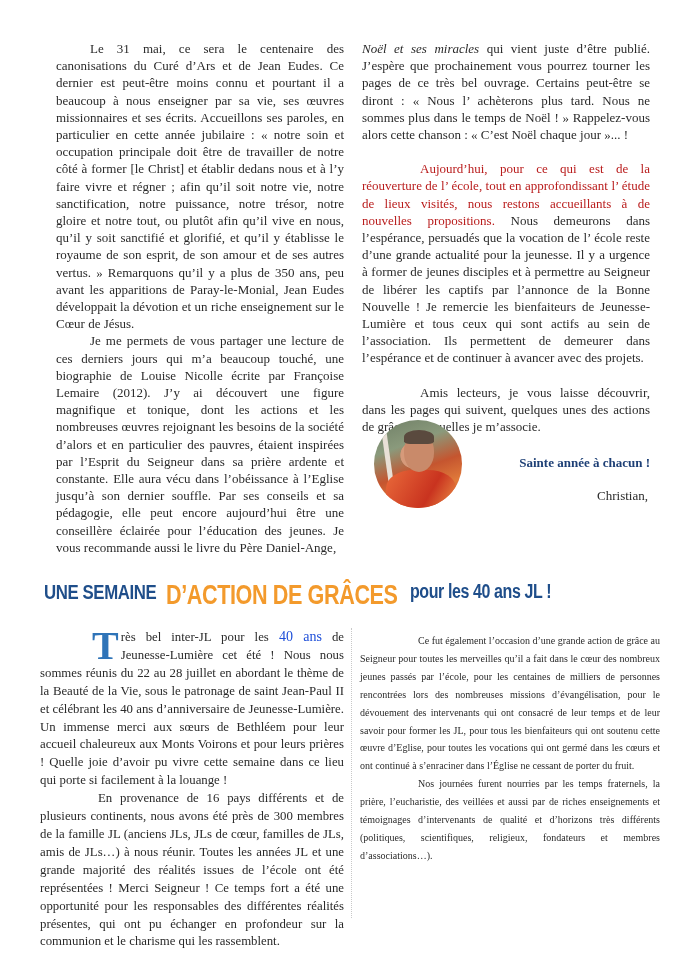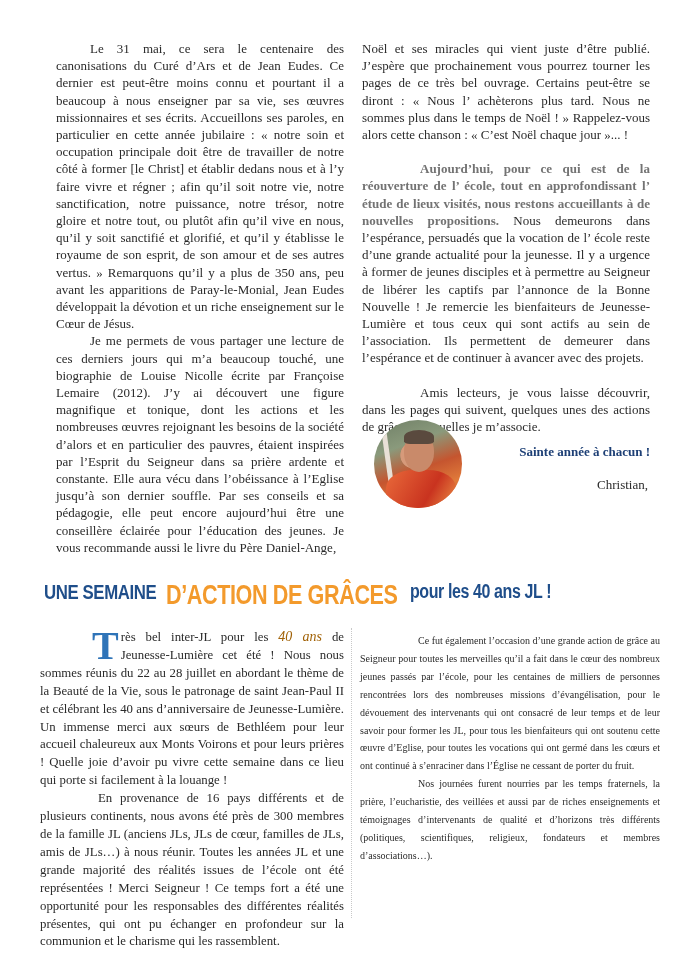--- a/index.html
+++ b/index.html
@@ -13,21 +13,21 @@
     font-size: 13px;
     line-height: 17.2px;
     text-align: justify;
   }
   .col p { margin: 0; }
   .indent { text-indent: 34px; }
   .indent-lg { text-indent: 58px; }
   .gap { height: 17px; }
   #top-left { left: 56px; top: 40px; width: 288px; }
   #top-right { left: 362px; top: 40px; width: 288px; }
-  .bold { font-weight: bold; color: #737373; }
+  .bold { font-weight: normal; color: #b91c1c; }
   .blue-bold { font-weight: bold; color: #1d3f75; text-align: right; }
   .sign { text-align: right; }
   #photo {
     position: absolute; left: 374px; top: 420px; width: 88px; height: 88px;
     border-radius: 50%; overflow: hidden;
     background: radial-gradient(circle at 45% 40%, #d69a7a 0 18%, transparent 19%),
                 linear-gradient(160deg, #6f7e66 0%, #8a9a7c 30%, #c5552f 55%, #e07a3a 75%, #d0472a 100%);
   }
   #photo .face {
     position: absolute; left: 30px; top: 14px; width: 30px; height: 38px;
@@ -58,38 +58,38 @@
   #bottom-left { left: 40px; top: 628px; width: 304px; font-size: 12.8px; line-height: 17.9px; }
   #bottom-right { left: 360px; top: 632px; width: 300px; font-size: 10px; line-height: 17.9px; }
   #divider {
     position: absolute; left: 351px; top: 628px; height: 290px; width: 0;
     border-left: 1px dotted #c8c8c8;
   }
   .dropcap {
     float: left; font-size: 40px; line-height: 32px; color: #2f74b8;
     font-weight: bold; margin: 2px 2px 0 52px; font-family: "Liberation Serif", serif;
   }
-  .accent { color: #a16207; font-size: 14px; font-style: italic; }
-  .ital { }
+  .accent { color: #1d4ed8; font-size: 14px; }
+  .ital { font-style: italic; }
 </style>
 </head>
 <body>
 
 <div class="col" id="top-left">
   <p class="indent">Le 31 mai, ce sera le centenaire des canonisations du Curé d’Ars et de Jean Eudes. Ce dernier est peut-être moins connu et pourtant il a beaucoup à nous enseigner par sa vie, ses œuvres missionnaires et ses écrits. Accueillons ses paroles, en particulier en cette année jubilaire : « notre soin et occupation principale doit être de travailler de notre côté à former [le Christ] et établir dedans nous et à l’y faire vivre et régner ; afin qu’il soit notre vie, notre sanctification, notre puissance, notre trésor, notre gloire et notre tout, ou plutôt afin qu’il vive en nous, qu’il y soit sanctifié et glorifié, et qu’il y établisse le royaume de son esprit, de son amour et de ses autres vertus. » Remarquons qu’il y a plus de 350 ans, peu avant les apparitions de Paray-le-Monial, Jean Eudes développait la dévotion et un riche enseignement sur le Cœur de Jésus.</p>
   <p class="indent">Je me permets de vous partager une lecture de ces derniers jours qui m’a beaucoup touché, une biographie de Louise Nicolle écrite par Françoise Lemaire (2012). J’y ai découvert une figure magnifique et tonique, dont les actions et les nombreuses œuvres rejoignant les besoins de la société d’alors et en particulier des pauvres, étaient inspirées par l’Esprit du Seigneur dans sa prière ardente et constante. Elle aura vécu dans l’obéissance à l’Eglise jusqu’à son dernier souffle. Par ses conseils et sa pédagogie, elle peut encore aujourd’hui être une conseillère éclairée pour l’éducation des jeunes. Je vous recommande aussi le livre du Père Daniel-Ange,</p>
 </div>
 
 <div class="col" id="top-right">
   <p><span class="ital">Noël et ses miracles</span><span> qui vient juste d’être publié. J’espère que prochainement vous pourrez tourner les pages de ce très bel ouvrage. Certains peut-être se diront : « Nous l’ achèterons plus tard. Nous ne sommes plus dans le temps de Noël ! » Rappelez-vous alors cette chanson : « C’est Noël chaque jour »... !</span></p>
   <div class="gap"></div>
   <p class="indent-lg"><span class="bold">Aujourd’hui, pour ce qui est de la réouverture de l’ école, tout en approfondissant l’ étude de lieux visités, nous restons accueillants à de nouvelles propositions.</span><span> Nous demeurons dans l’espérance, persuadés que la vocation de l’ école reste d’une grande actualité pour la jeunesse. Il y a urgence à former de jeunes disciples et à permettre au Seigneur de libérer les captifs par l’annonce de la Bonne Nouvelle ! Je remercie les bienfaiteurs de Jeunesse-Lumière et tous ceux qui sont actifs au sein de l’association. Ils permettent de demeurer dans l’espérance et de continuer à avancer avec des projets.</span></p>
   <div class="gap"></div>
   <p class="indent-lg">Amis lecteurs, je vous laisse découvrir, dans les pages qui suivent, quelques unes des actions de grâces auxquelles je m’associe.</p>
-  <p class="blue-bold" style="margin-top:8px">Sainte année à chacun !</p>
+  <p class="blue-bold" style="margin-top:19px">Sainte année à chacun !</p>
   <p class="sign" style="margin-top:16px; padding-right:2px">Christian,</p>
 </div>
 
 <div id="photo" title="Photo de Christian">
   <div class="stick"></div>
   <div class="shirt"></div>
   <div class="face"></div>
   <div class="hair"></div>
 </div>
 

